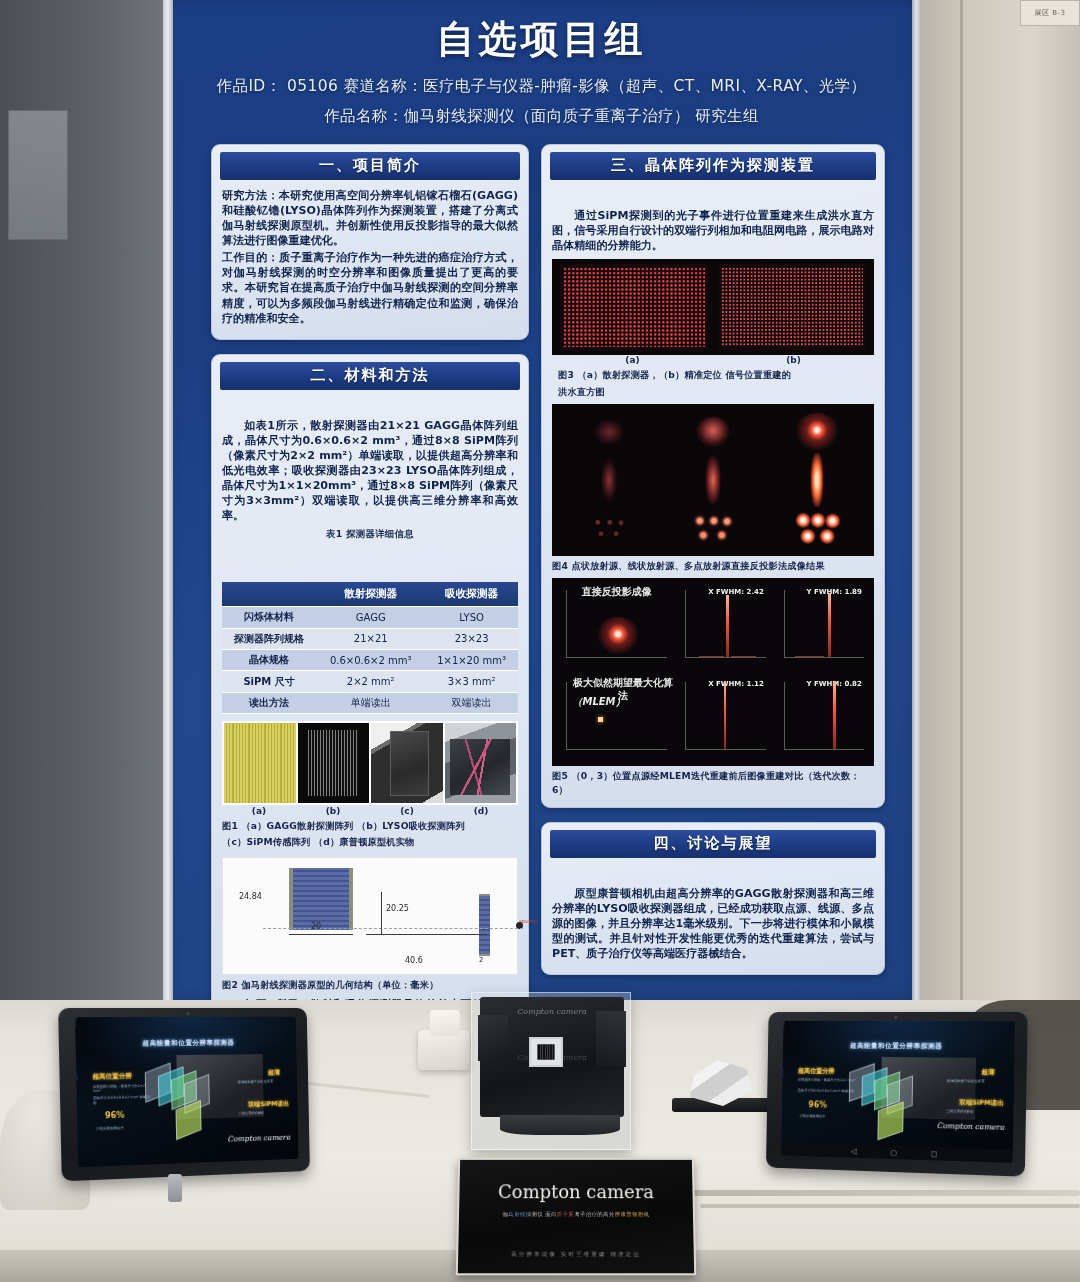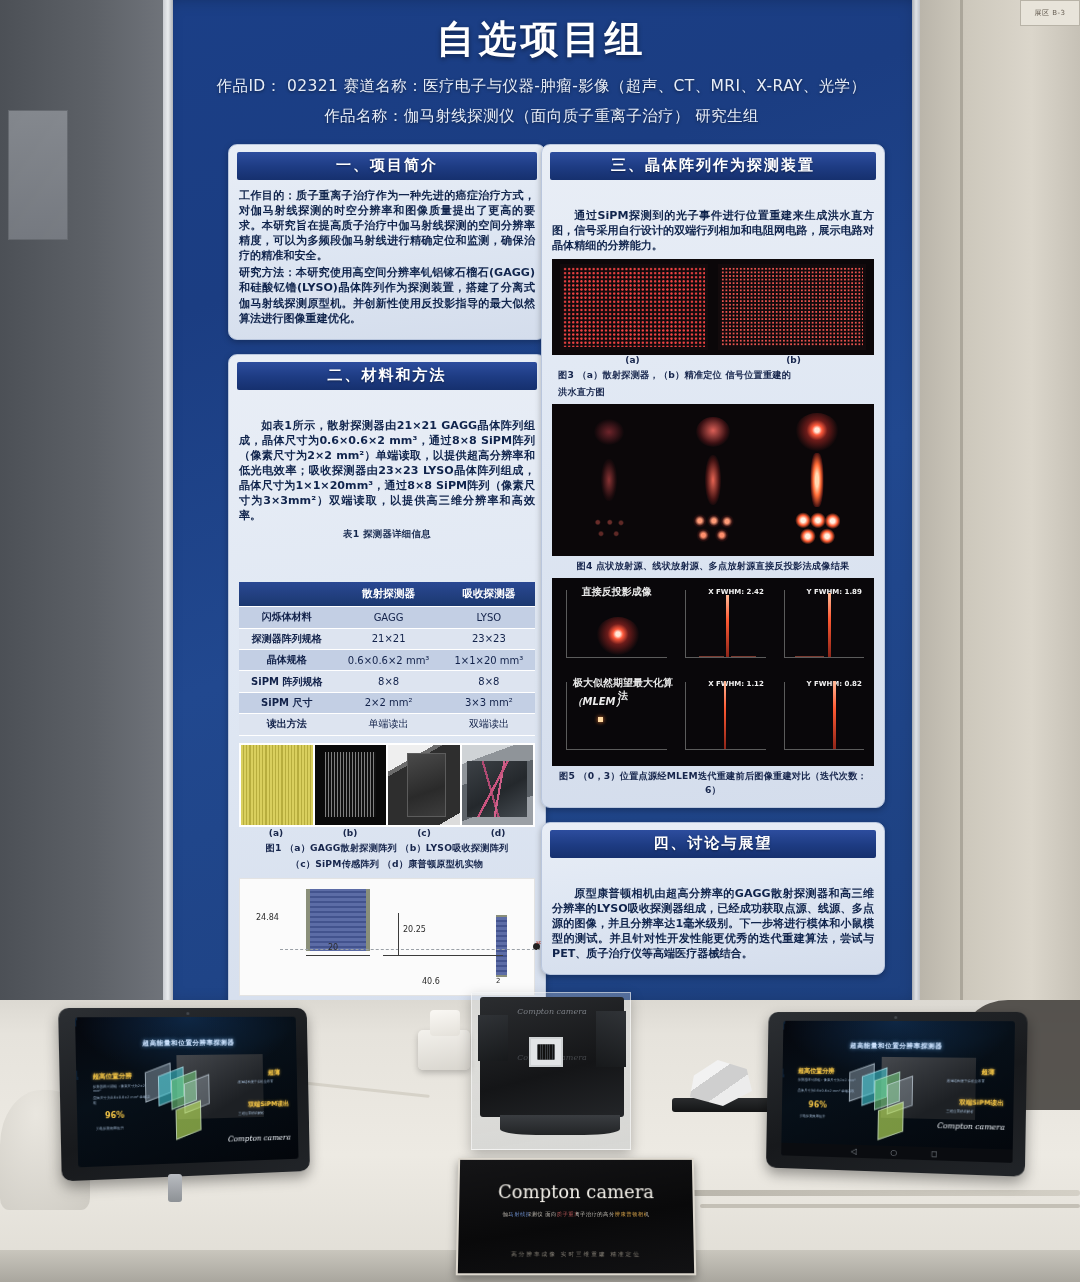--- a/index.html
+++ b/index.html
@@ -62,21 +62,21 @@
   .poster-subline {
     position:absolute; left:0; width:757px; text-align:center;
     color:#e8eef8; font-size:15.5px; letter-spacing:.4px;
     text-shadow:0 1px 3px rgba(0,0,0,.5);
   }
   #subline1 { top:80px; }
   #subline2 { top:110px; }
 
   
   .column { position:absolute; top:148px; width:344px; }
-  #col-left  { left:39px;padding-left:26px; }
+  #col-left  { left:22px;padding-left:26px; }
   #col-right { left:378px; }
 
   .panel {
     background:linear-gradient(175deg,#e9eef6 0%,#dfe7f3 45%,#d4ddec 100%);
     border-radius:9px;
     border:1px solid #b9c6dd;
     box-shadow:0 2px 6px rgba(0,0,0,.28);
     padding:9px 10px 11px 10px;
     margin-bottom:14px;
   }
@@ -146,21 +146,21 @@
     content:""; position:absolute; left:8%; top:20%; width:84%; height:70%;
     background:
       linear-gradient(118deg, transparent 0 44%, #c8547e 44% 47%, transparent 47%),
       linear-gradient(100deg, transparent 0 52%, #d0608a 52% 55%, transparent 55%),
       linear-gradient(74deg, transparent 0 40%, #b04a72 40% 43%, transparent 43%),
       linear-gradient(150deg,#3c4146,#24282c 55%,#454b51);
   }
   .ph-labels { display:flex; margin-top:1px; }
   .ph-labels span { flex:1; text-align:center; font-size:9px; color:#18264b; font-weight:bold; }
   .fig-cap {
-    text-align:center; font-size:9.2px; color:#16254c; font-weight:bold;
+    font-size:9.2px; color:#16254c; font-weight:bold;
     line-height:1.45; margin-top:3px; letter-spacing:.2px;
   }
   .fig-cap.left-ind { text-align:left; padding-left:6px; }
 
   
   .fig2-box { background:#fbfbfb; height:118px; margin-top:8px; position:relative;
               border:1px solid #e3e3e3; }
   .f2-scatter { position:absolute; left:66px; top:10px; width:64px; height:62px;
     background:repeating-linear-gradient(0deg,#5c6ca6 0 3px,#43538e 3px 5px);
     border-left:4px solid #8a8f7a; border-right:4px solid #8a8f7a; }
@@ -372,30 +372,30 @@
   </div>
   <div class="wall-right"></div>
   <div class="wall-right-seam"></div>
   <div class="corner-sign">展区 B-3</div>
 
   <div id="poster-board">
     <div class="board-frame-l"></div>
     <div class="board-frame-r"></div>
 
     <div class="poster-title">自选项目组</div>
-    <div class="poster-subline" id="subline1">作品ID： 02321  赛道名称：医疗电子与仪器-肿瘤-影像（超声、CT、MRI、X-RAY、光学）</div>
+    <div class="poster-subline" id="subline1">作品ID： 05106  赛道名称：医疗电子与仪器-肿瘤-影像（超声、CT、MRI、X-RAY、光学）</div>
     <div class="poster-subline" id="subline2">作品名称：伽马射线探测仪（面向质子重离子治疗）     研究生组</div>
 
     <div class="column" id="col-left">
 
       <div class="panel">
         <div class="sec-head">一、项目简介</div>
         <div class="body-text">
+          <p>研究方法：本研究使用高空间分辨率钆铝镓石榴石(GAGG)和硅酸钇镥(LYSO)晶体阵列作为探测装置，搭建了分离式伽马射线探测原型机。并创新性使用反投影指导的最大似然算法进行图像重建优化。</p>
           <p>工作目的：质子重离子治疗作为一种先进的癌症治疗方式，对伽马射线探测的时空分辨率和图像质量提出了更高的要求。本研究旨在提高质子治疗中伽马射线探测的空间分辨率精度，可以为多频段伽马射线进行精确定位和监测，确保治疗的精准和安全。</p>
-          <p>研究方法：本研究使用高空间分辨率钆铝镓石榴石(GAGG)和硅酸钇镥(LYSO)晶体阵列作为探测装置，搭建了分离式伽马射线探测原型机。并创新性使用反投影指导的最大似然算法进行图像重建优化。</p>
         </div>
       </div>
 
       <div class="panel">
         <div class="sec-head">二、材料和方法</div>
         <div class="body-text indent">如表1所示，散射探测器由21×21 GAGG晶体阵列组成，晶体尺寸为0.6×0.6×2 mm³，通过8×8 SiPM阵列（像素尺寸为2×2 mm²）单端读取，以提供超高分辨率和低光电效率；吸收探测器由23×23 LYSO晶体阵列组成，晶体尺寸为1×1×20mm³，通过8×8 SiPM阵列（像素尺寸为3×3mm²）双端读取，以提供高三维分辨率和高效率。</div>
 
         <div class="tbl-cap">表1  探测器详细信息</div>
         <table class="spec">
           <thead>
@@ -415,25 +415,20 @@
               <td>探测器阵列规格</td>
               <td>21×21</td>
               <td>23×23</td>
             </tr>
             <tr>
               <td>晶体规格</td>
               <td>0.6×0.6×2 mm³</td>
               <td>1×1×20 mm³</td>
             </tr>
             <tr>
-              <td>SiPM 阵列规格</td>
-              <td>8×8</td>
-              <td>8×8</td>
-            </tr>
-            <tr>
               <td>SiPM 尺寸</td>
               <td>2×2 mm²</td>
               <td>3×3 mm²</td>
             </tr>
             <tr>
               <td>读出方法</td>
               <td>单端读出</td>
               <td>双端读出</td>
             </tr>
           </tbody>

